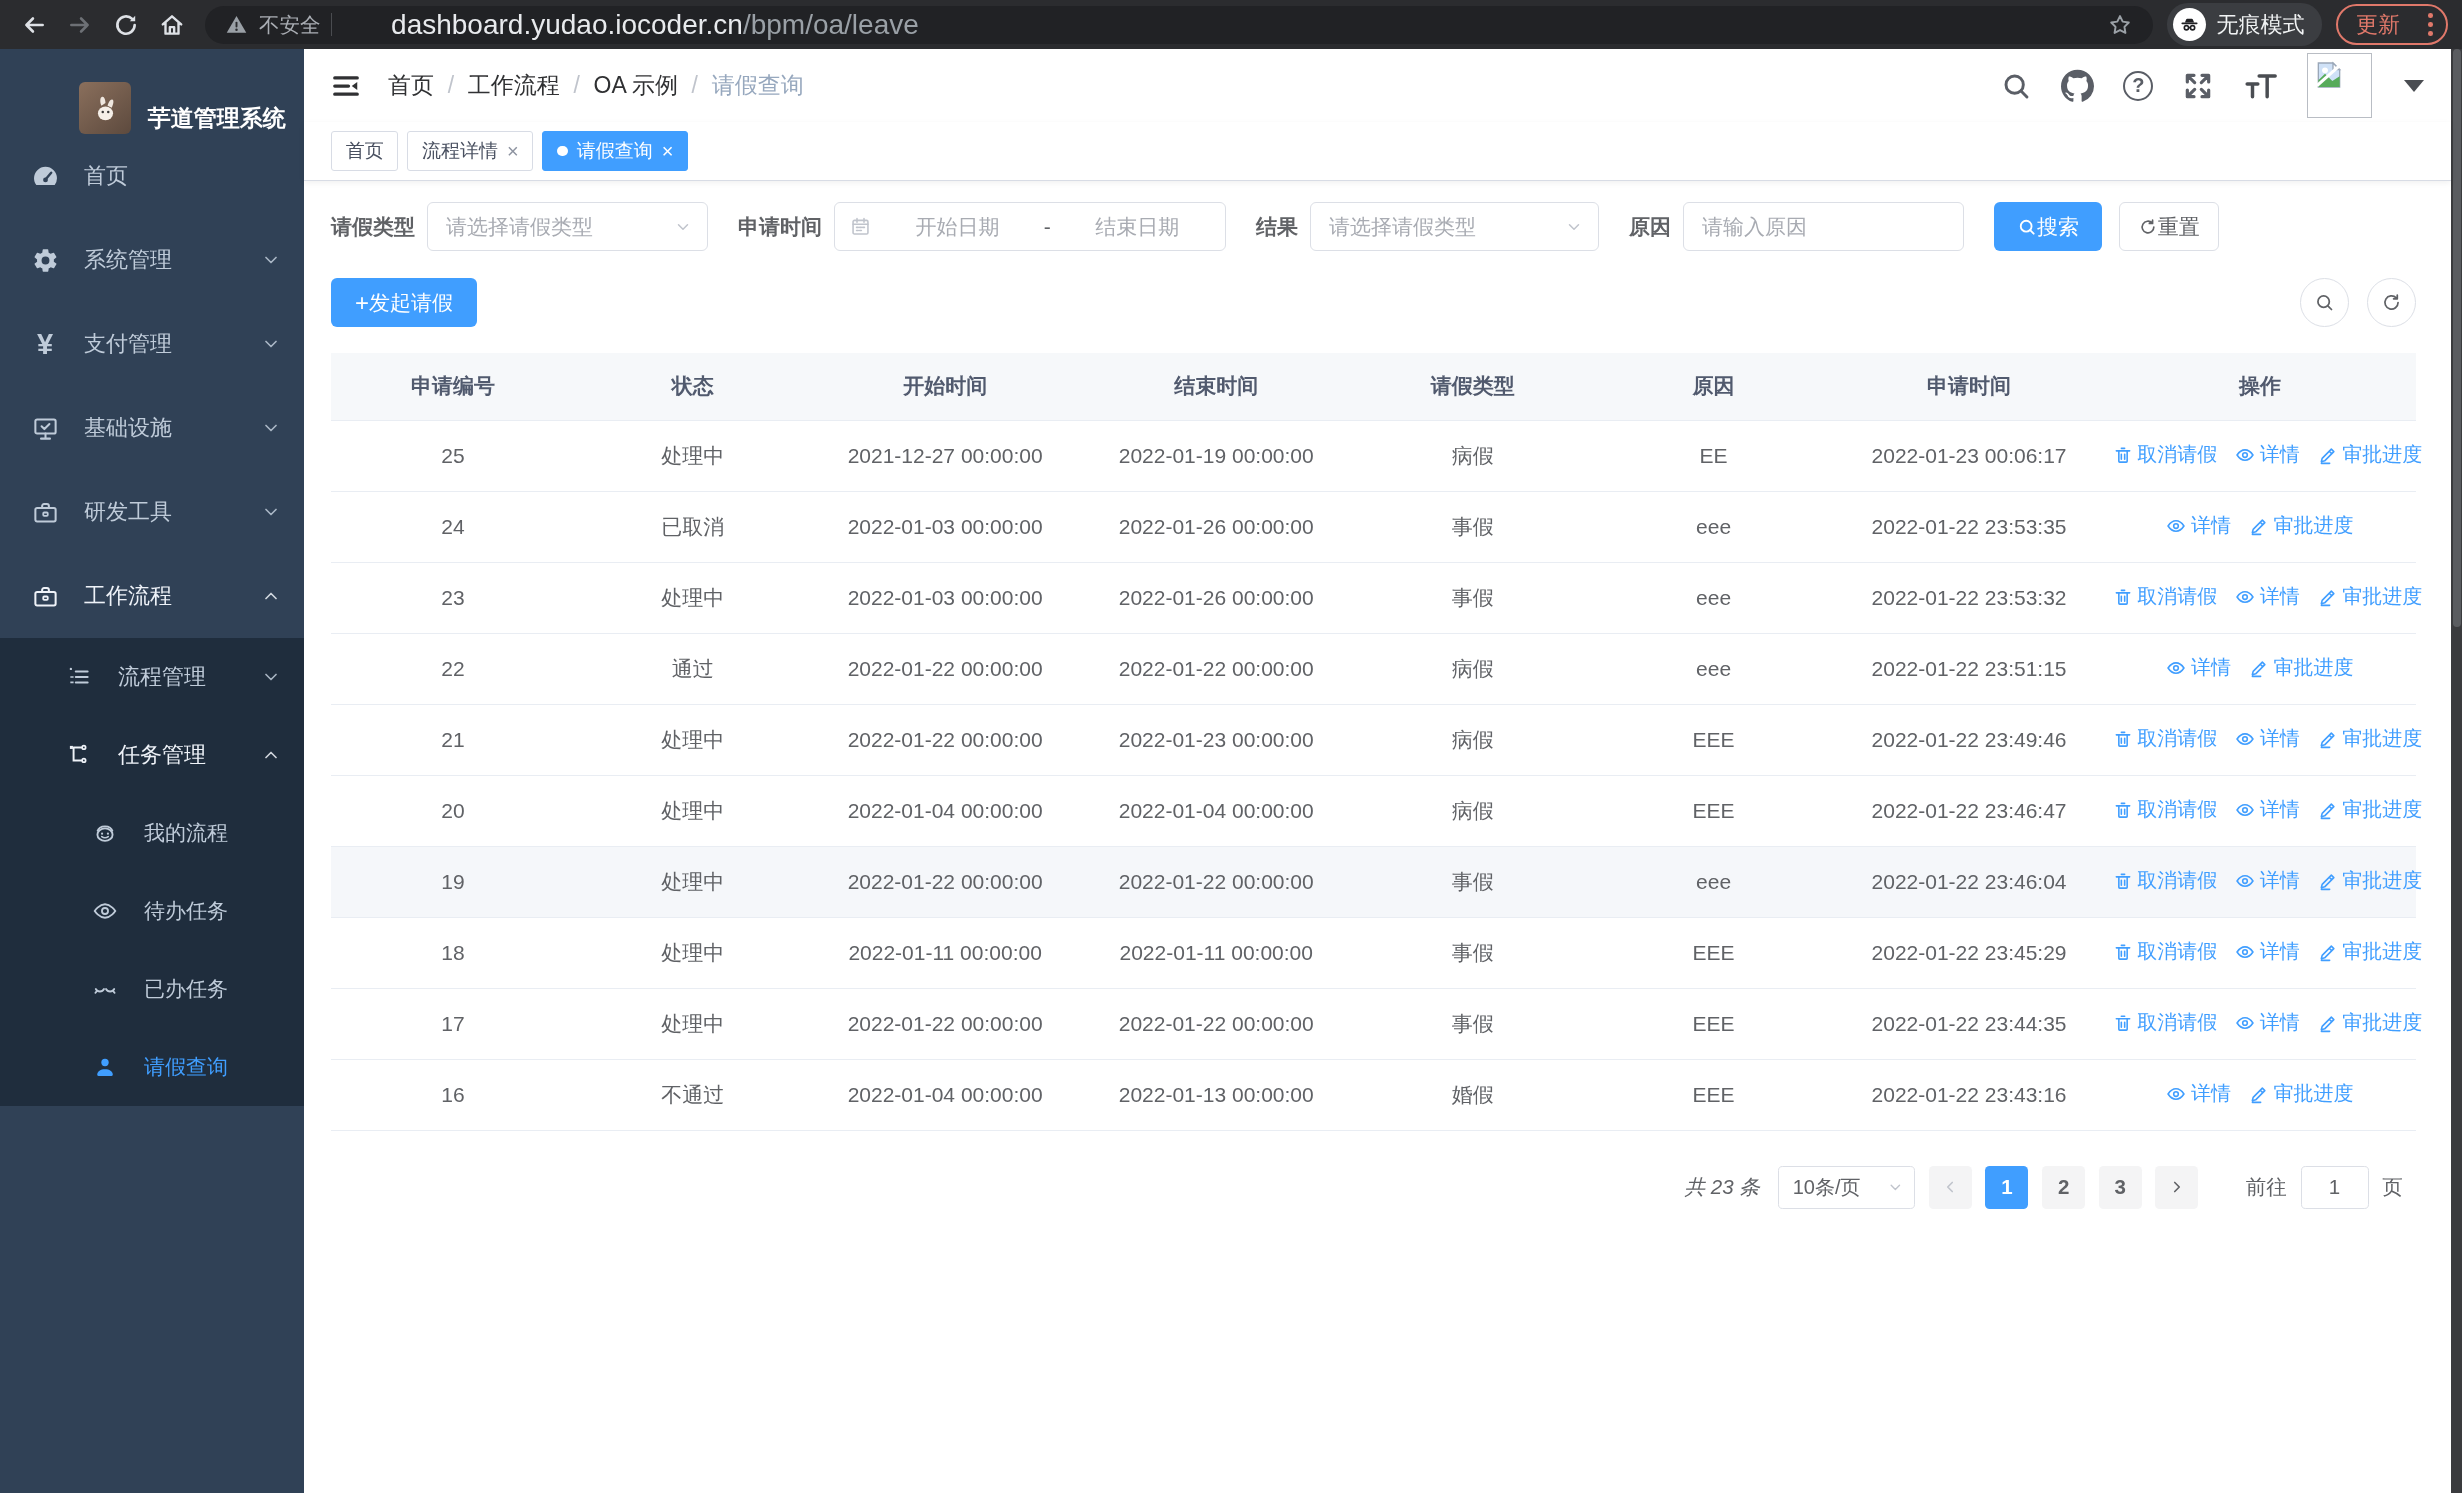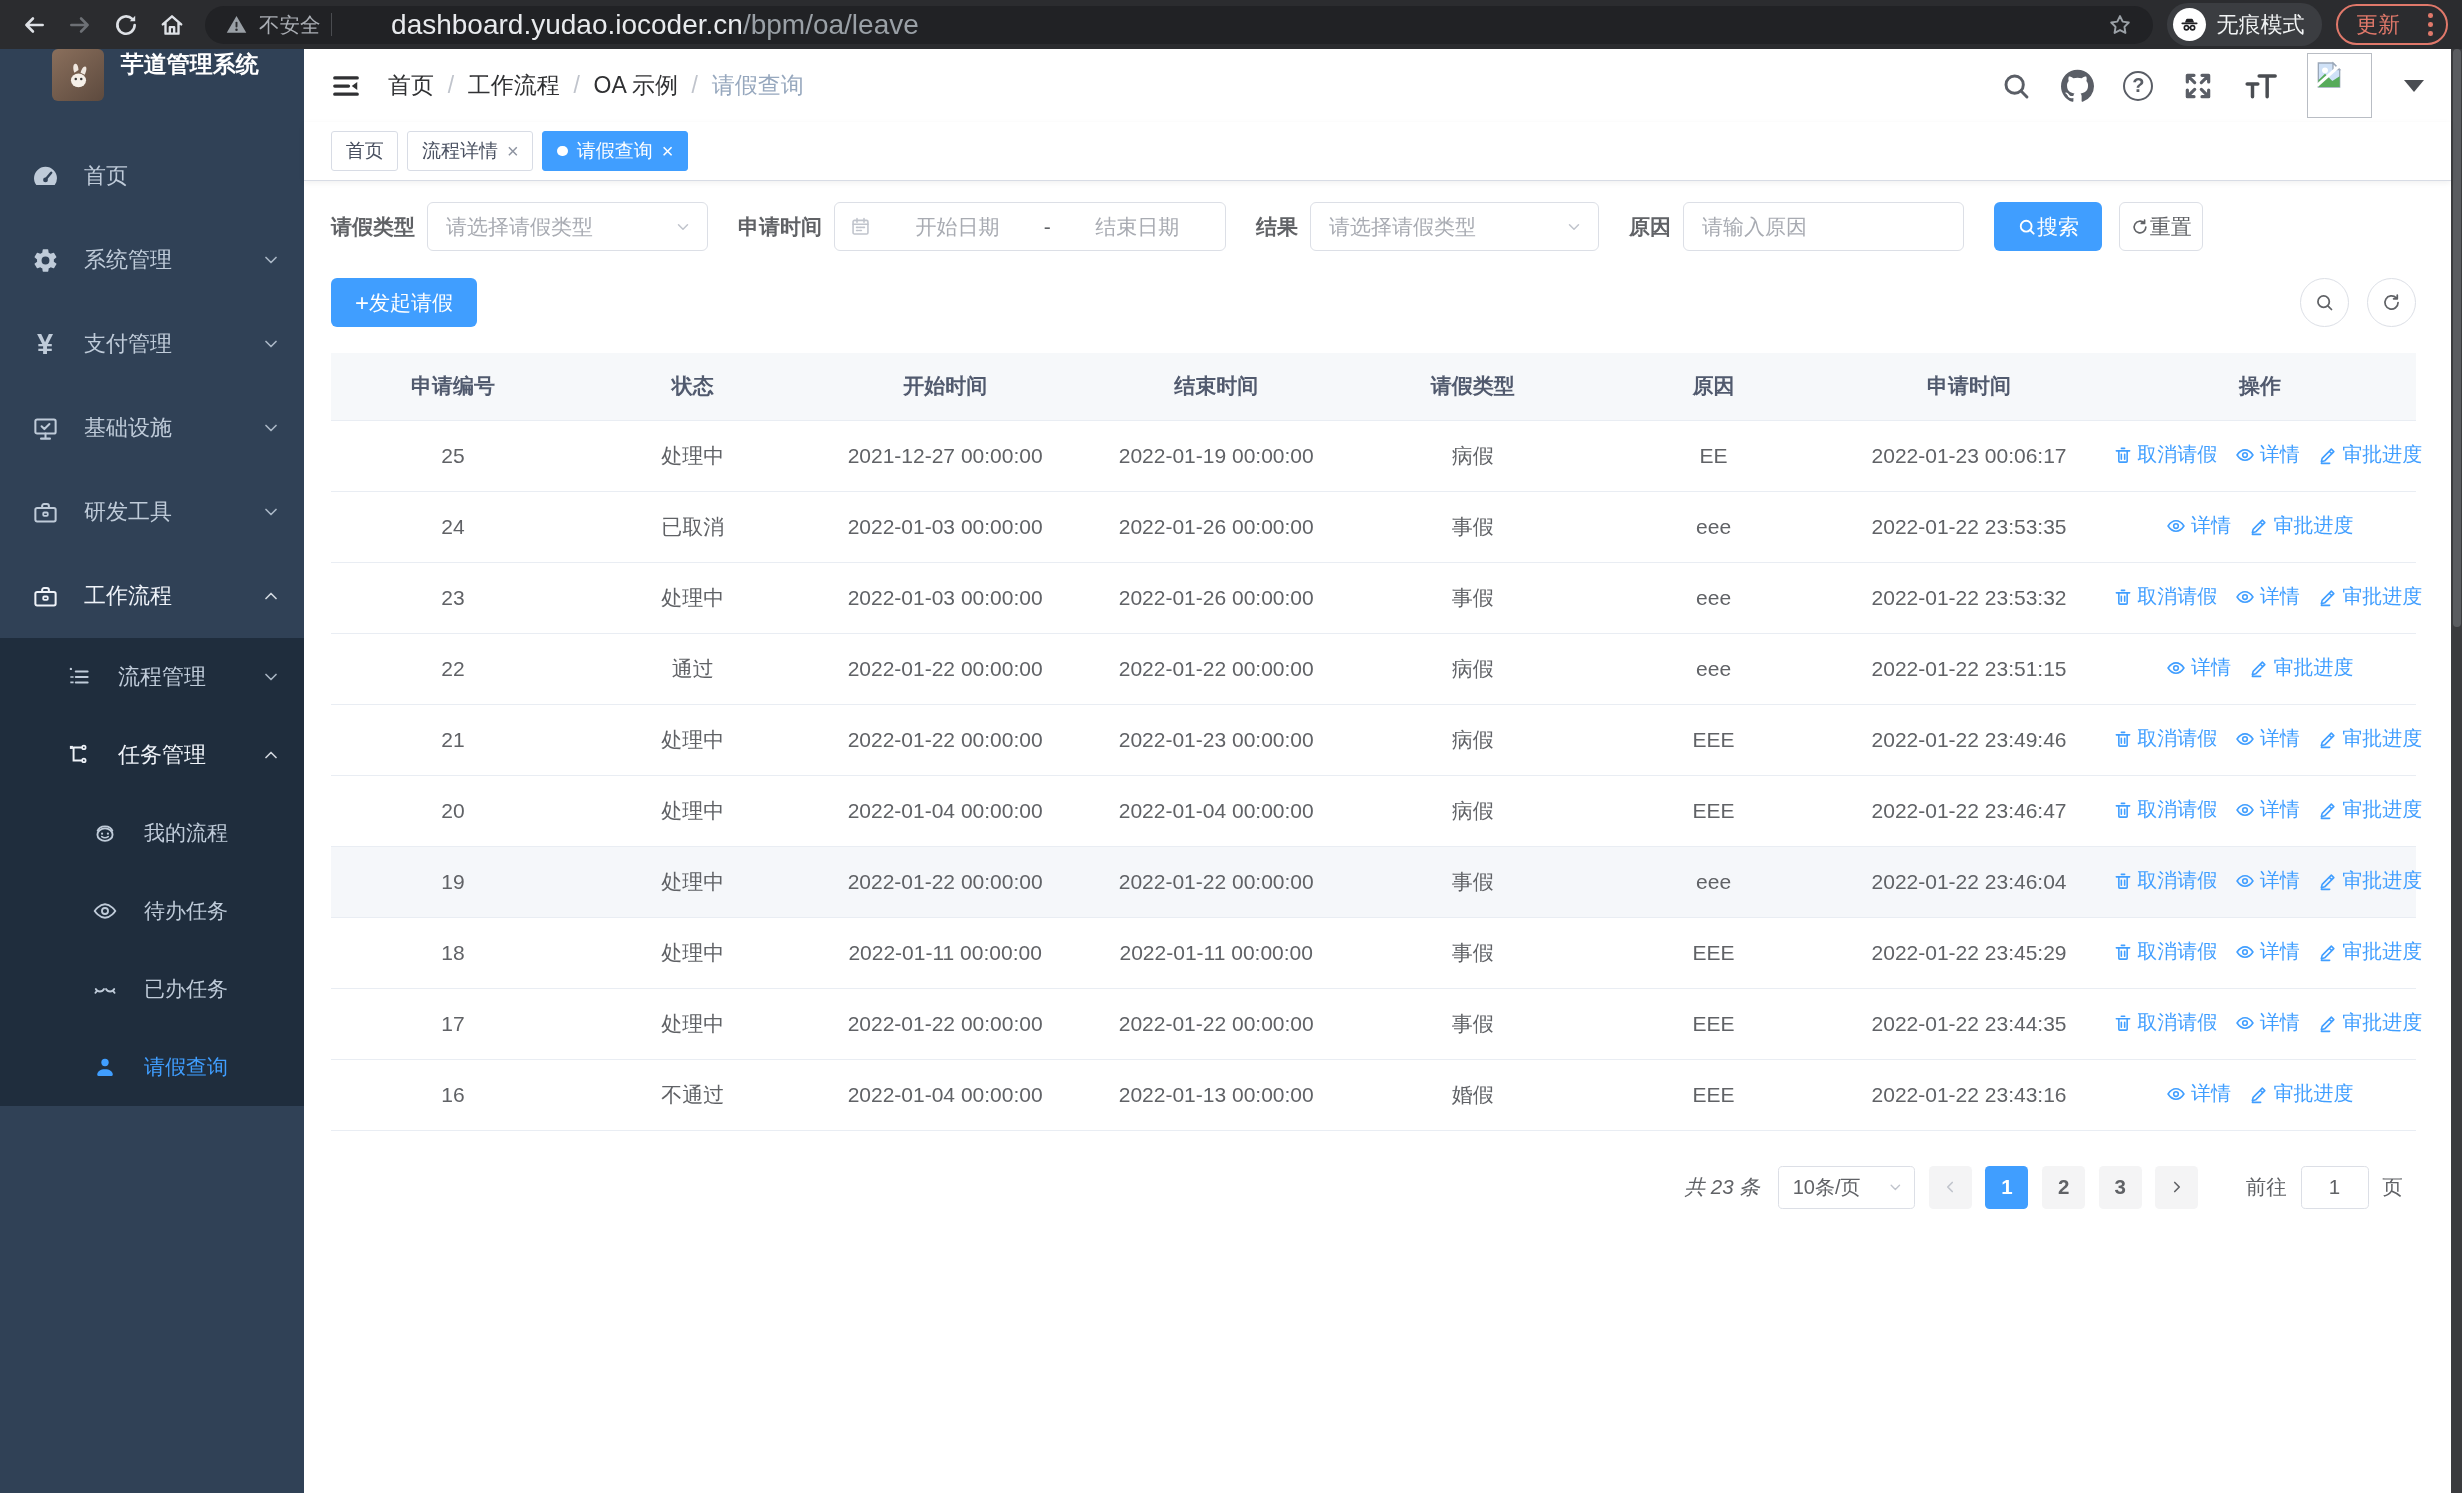--- a/index.html
+++ b/index.html
@@ -23,21 +23,21 @@
   .update-pill { height:41px; border:2.3px solid #e0786a; border-radius:20.5px; display:flex; align-items:center; gap:28px; padding:0 13.7px 0 18px; margin-left:7.6px; flex:0 0 auto; }
   .update-label { color:#e0786a; font-size:22px; }
   .vdots { display:flex; flex-direction:column; gap:4.6px; }
   .vdots i { width:4.6px; height:4.6px; border-radius:50%; background:#e0786a; }
 
   
   .app { display:flex; height:1445px; }
 
   
   .sidebar { width:304px; background:#304156; color:#bfcbd9; flex:0 0 auto; display:flex; flex-direction:column; }
-  .logo-row { height:85px; display:flex; align-items:flex-start; gap:16.7px; padding-left:52px; }
+  .logo-row { height:85px; display:flex; align-items:flex-end; gap:16.7px; padding-left:52px;margin-left:27px; }
   .logo-img { width:52px; height:52px; border-radius:6px; background:linear-gradient(140deg,#8a6f5c,#5d4a3e); display:flex; align-items:center; justify-content:center; }
   .logo-title { color:#fff; font-size:23px; font-weight:bold; }
   .menu-item { height:84px; display:flex; align-items:center; padding:0 23px 0 30px; gap:24px; font-size:22px; cursor:pointer; }
   .menu-item .lbl { flex:1; }
   .submenu { background:#1f2d3d; }
   .submenu .menu-item { height:78px; padding-left:64px; }
   .submenu .menu-item.deep { padding-left:90px; font-size:21px; }
   .menu-item.bright { color:#eef2f8; }
   .menu-item.active { color:#409eff; }
   .mi-icon { width:30px; height:30px; flex:0 0 auto; display:flex; align-items:center; justify-content:center; }
@@ -443,21 +443,21 @@
         <span class="f-gap"></span>
 
         <button class="btn btn-primary" style="width:108px">
           <svg width="20" height="20" viewBox="0 0 24 24">
               <circle cx="11" cy="11" r="6.5" fill="none" stroke="#fff" stroke-width="2.2"></circle>
               <path d="m15.8 15.8 4.2 4.2" stroke="#fff" stroke-width="2.2" stroke-linecap="round"></path>
             </svg>
           <span>搜索</span>
         </button>
         <span style="width:16.7px"></span>
-        <button class="btn btn-plain" style="width:84px">
+        <button class="btn btn-plain" style="width:100px">
           <svg width="20" height="20" viewBox="0 0 24 24">
               <path d="M19 12a7 7 0 1 1-2-4.9M17.5 3.8v3.9h-3.9" fill="none" stroke="#606266" stroke-width="2" stroke-linecap="round" stroke-linejoin="round"></path>
             </svg>
           <span>重置</span>
         </button>
       </div>
 
       <div class="action-row">
         <button class="btn btn-primary" style="padding:0 23px">
           <span style="font-size:24px;font-weight:400">+</span>

